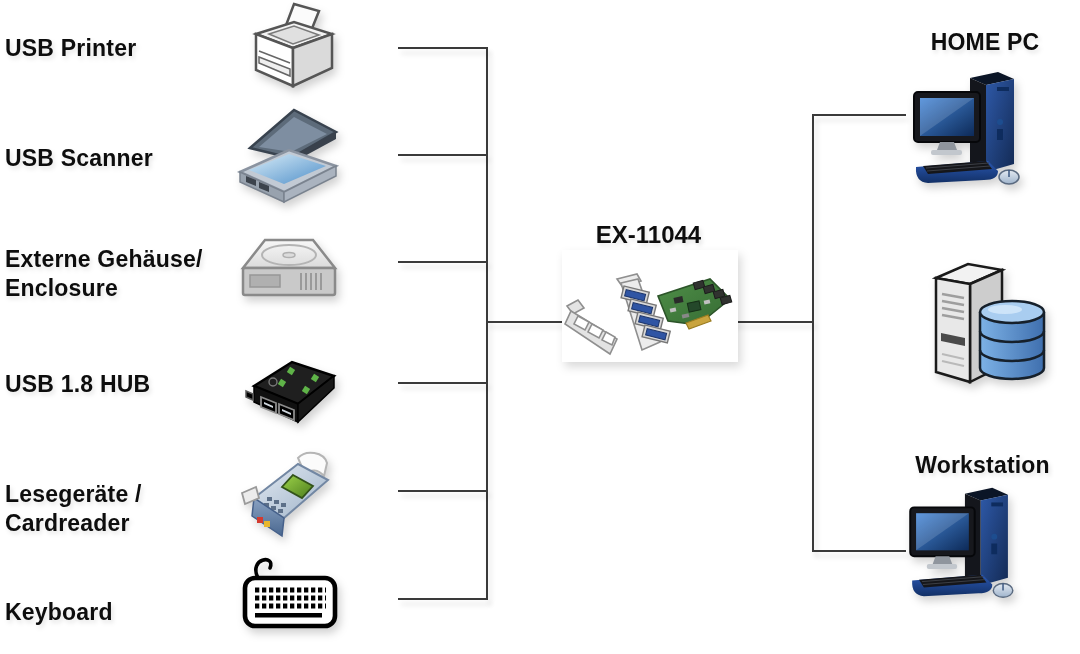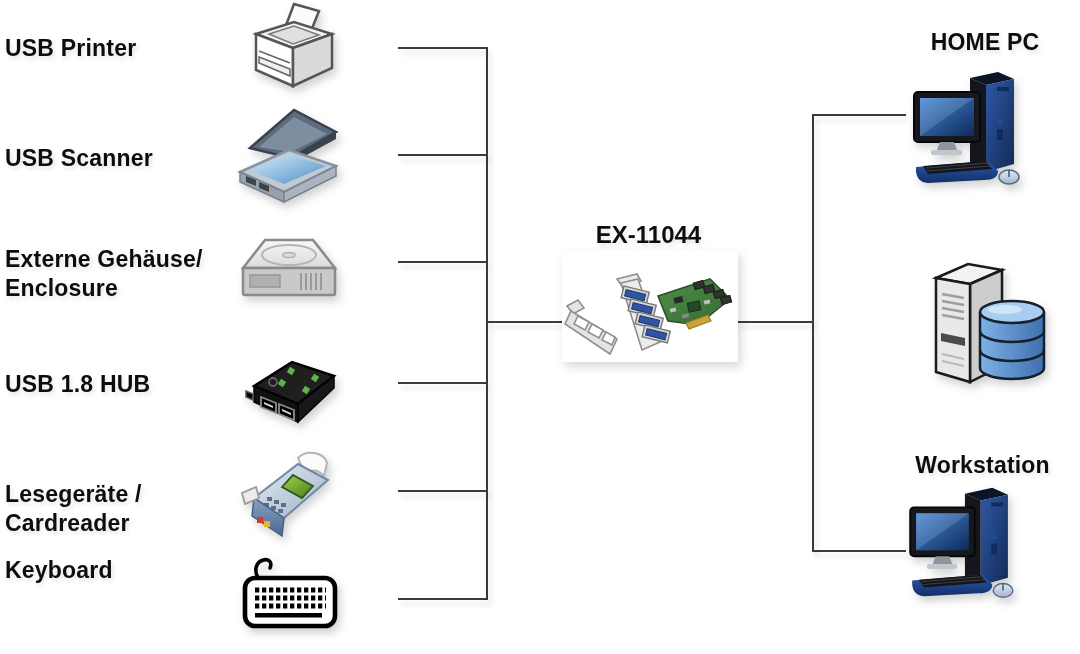--- a/index.html
+++ b/index.html
@@ -31,21 +31,21 @@
 
 <div id="stage">
 
   <div class="lbl" style="left:5px; top:34px;">USB Printer</div>
   <div class="lbl" style="left:5px; top:245px;">Externe Gehäuse/
 Enclosure</div>
   <div class="lbl" style="left:5px; top:144px;">USB Scanner</div>
   <div class="lbl" style="left:5px; top:370px;">USB 1.8 HUB</div>
   <div class="lbl" style="left:5px; top:480px;">Lesegeräte /
 Cardreader</div>
-  <div class="lbl" style="left:5px; top:556px;">Keyboard</div>
+  <div class="lbl" style="left:5px; top:598px;">Keyboard</div>
 
   <div class="icon" style="left:242px; top:2px;">
     <svg width="98" height="90" viewBox="0 0 98 90">
       <polygon points="52,2 77,9 67,34 43,26" fill="#fbfbfb" stroke="#555" stroke-width="2.5"></polygon>
       <polygon points="14,32 52,20 90,32 51,46" fill="#f3f3f3" stroke="#555" stroke-width="2.5"></polygon>
       <polygon points="27,32 52,24 77,33 51,42" fill="#e0e0e0" stroke="#7a7a7a" stroke-width="1.5"></polygon>
       <polygon points="14,32 14,68 51,84 51,46" fill="#ffffff" stroke="#555" stroke-width="2.5"></polygon>
       <polygon points="51,46 90,32 90,66 51,84" fill="#dadada" stroke="#555" stroke-width="2.5"></polygon>
       <polygon points="17,55 48,67 48,74 17,61" fill="#efefef" stroke="#666" stroke-width="1.5"></polygon>
       <line x1="17" y1="49" x2="48" y2="61" stroke="#666" stroke-width="1.5"></line>

